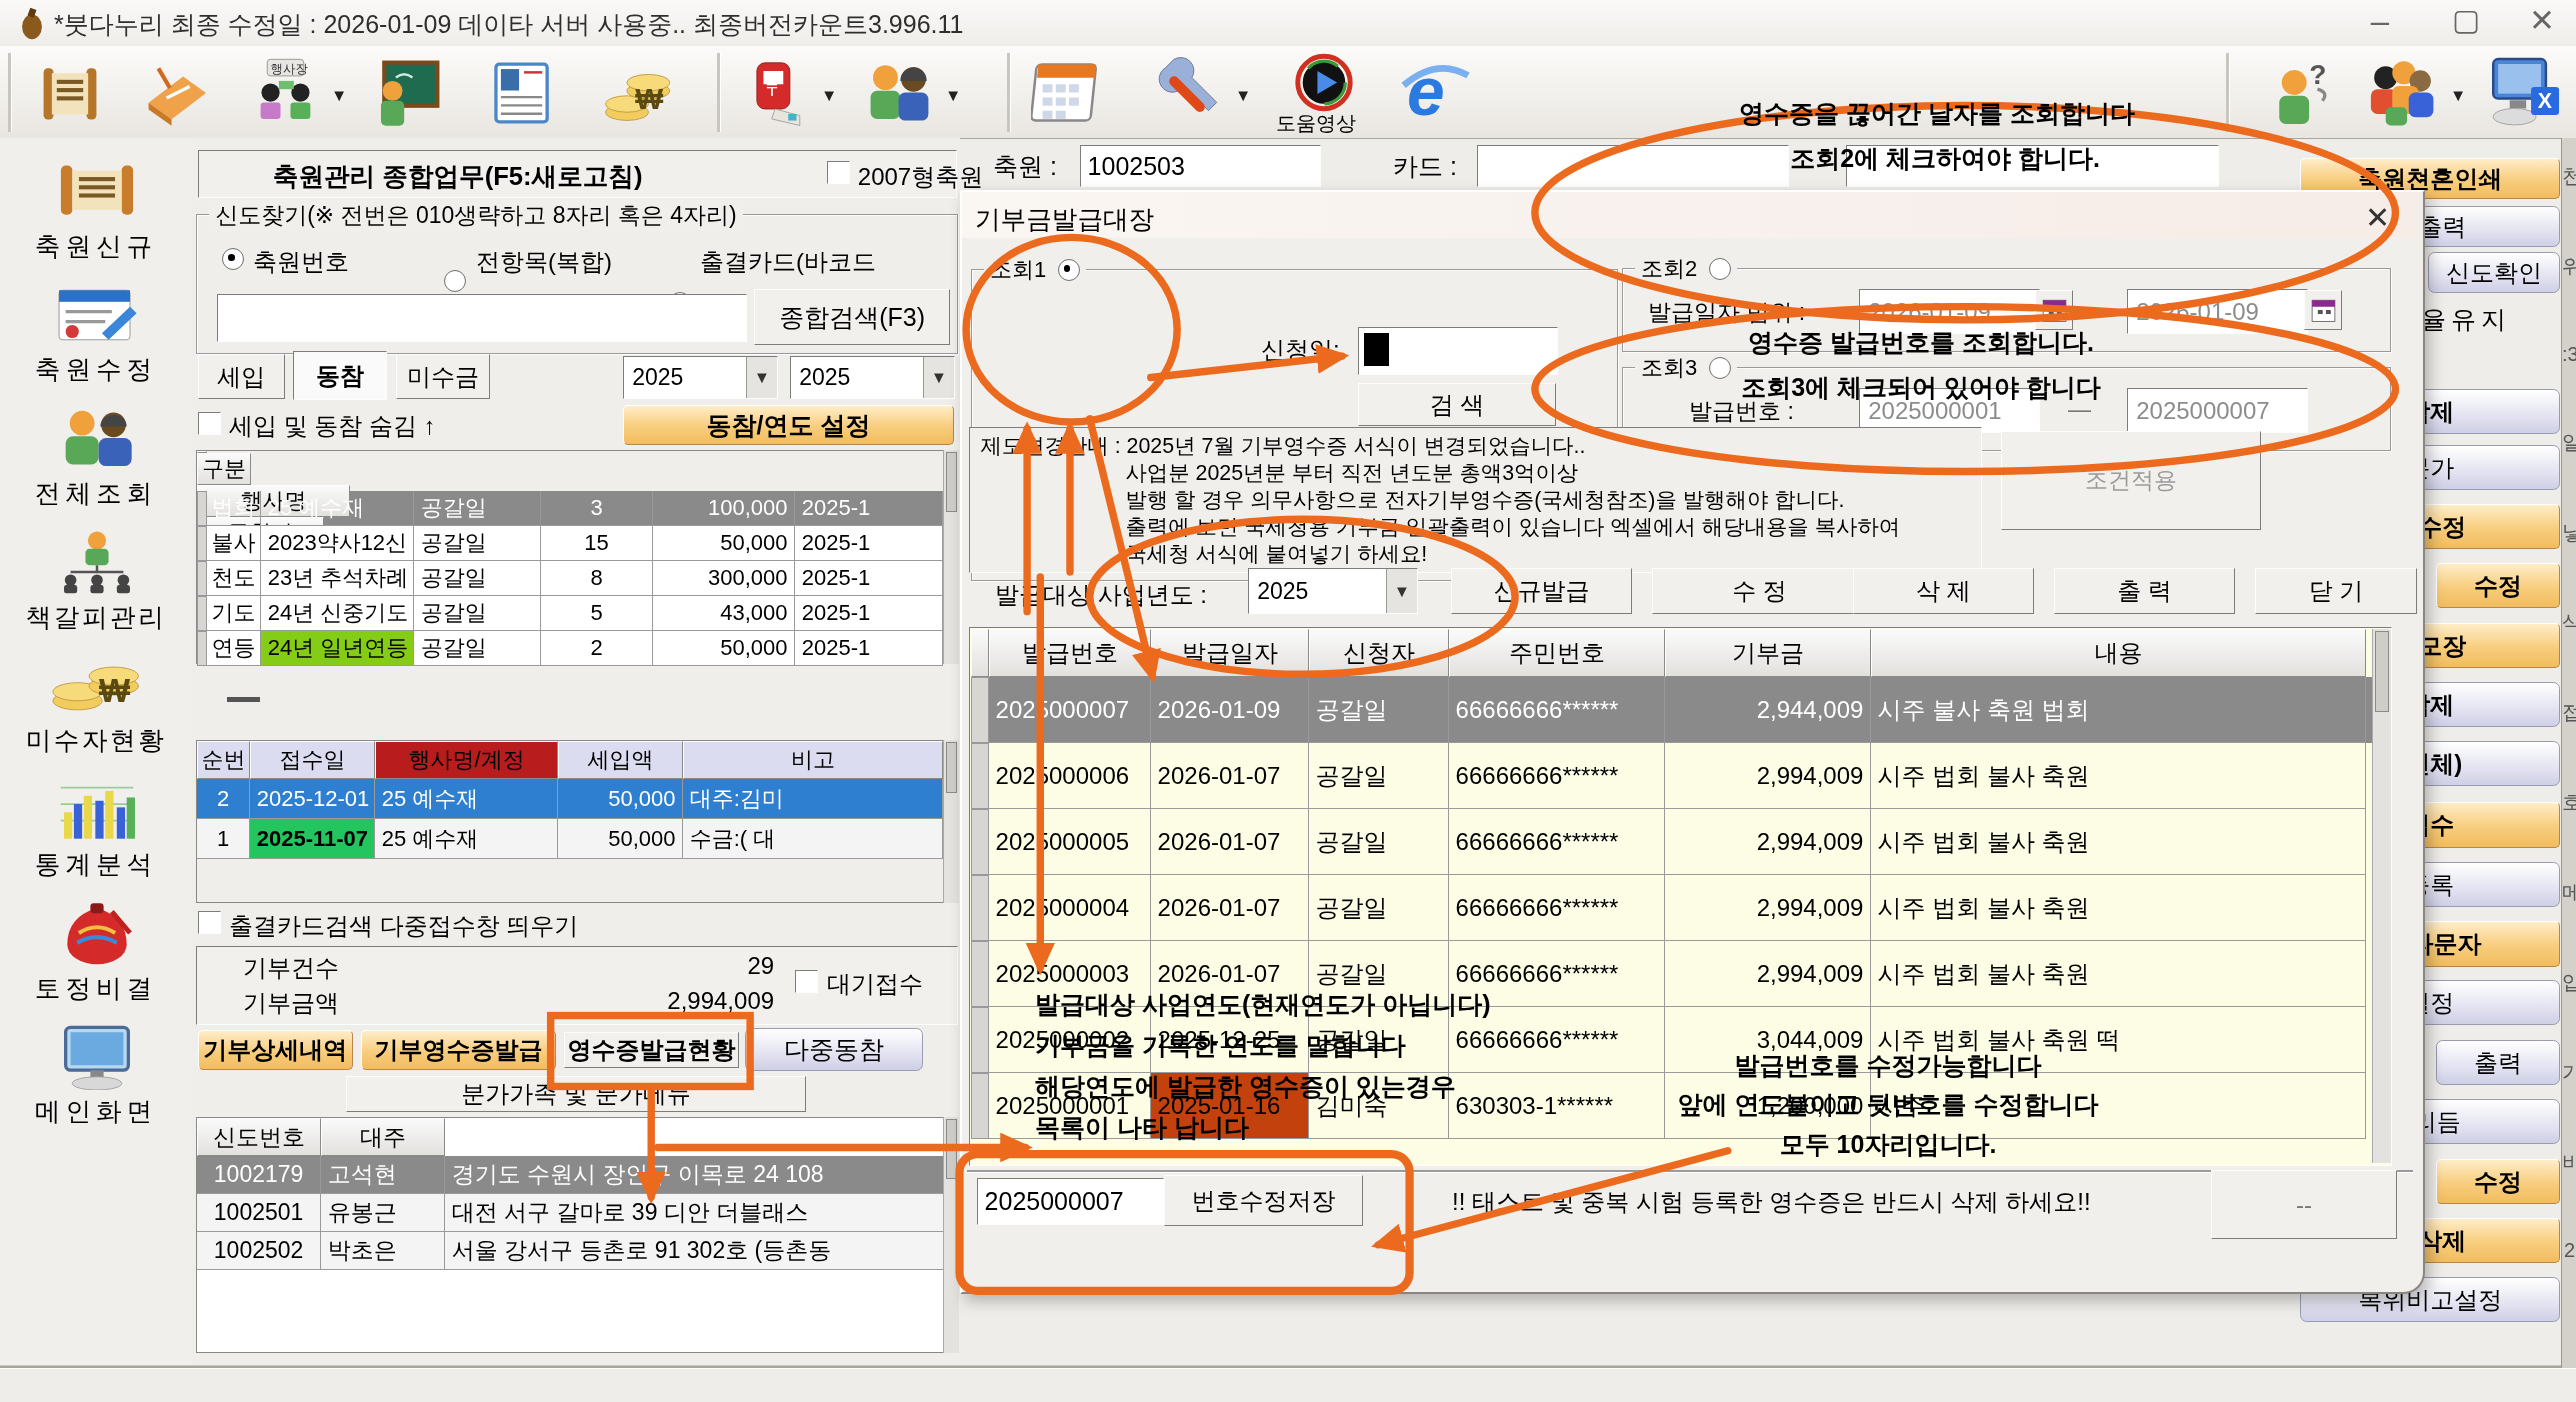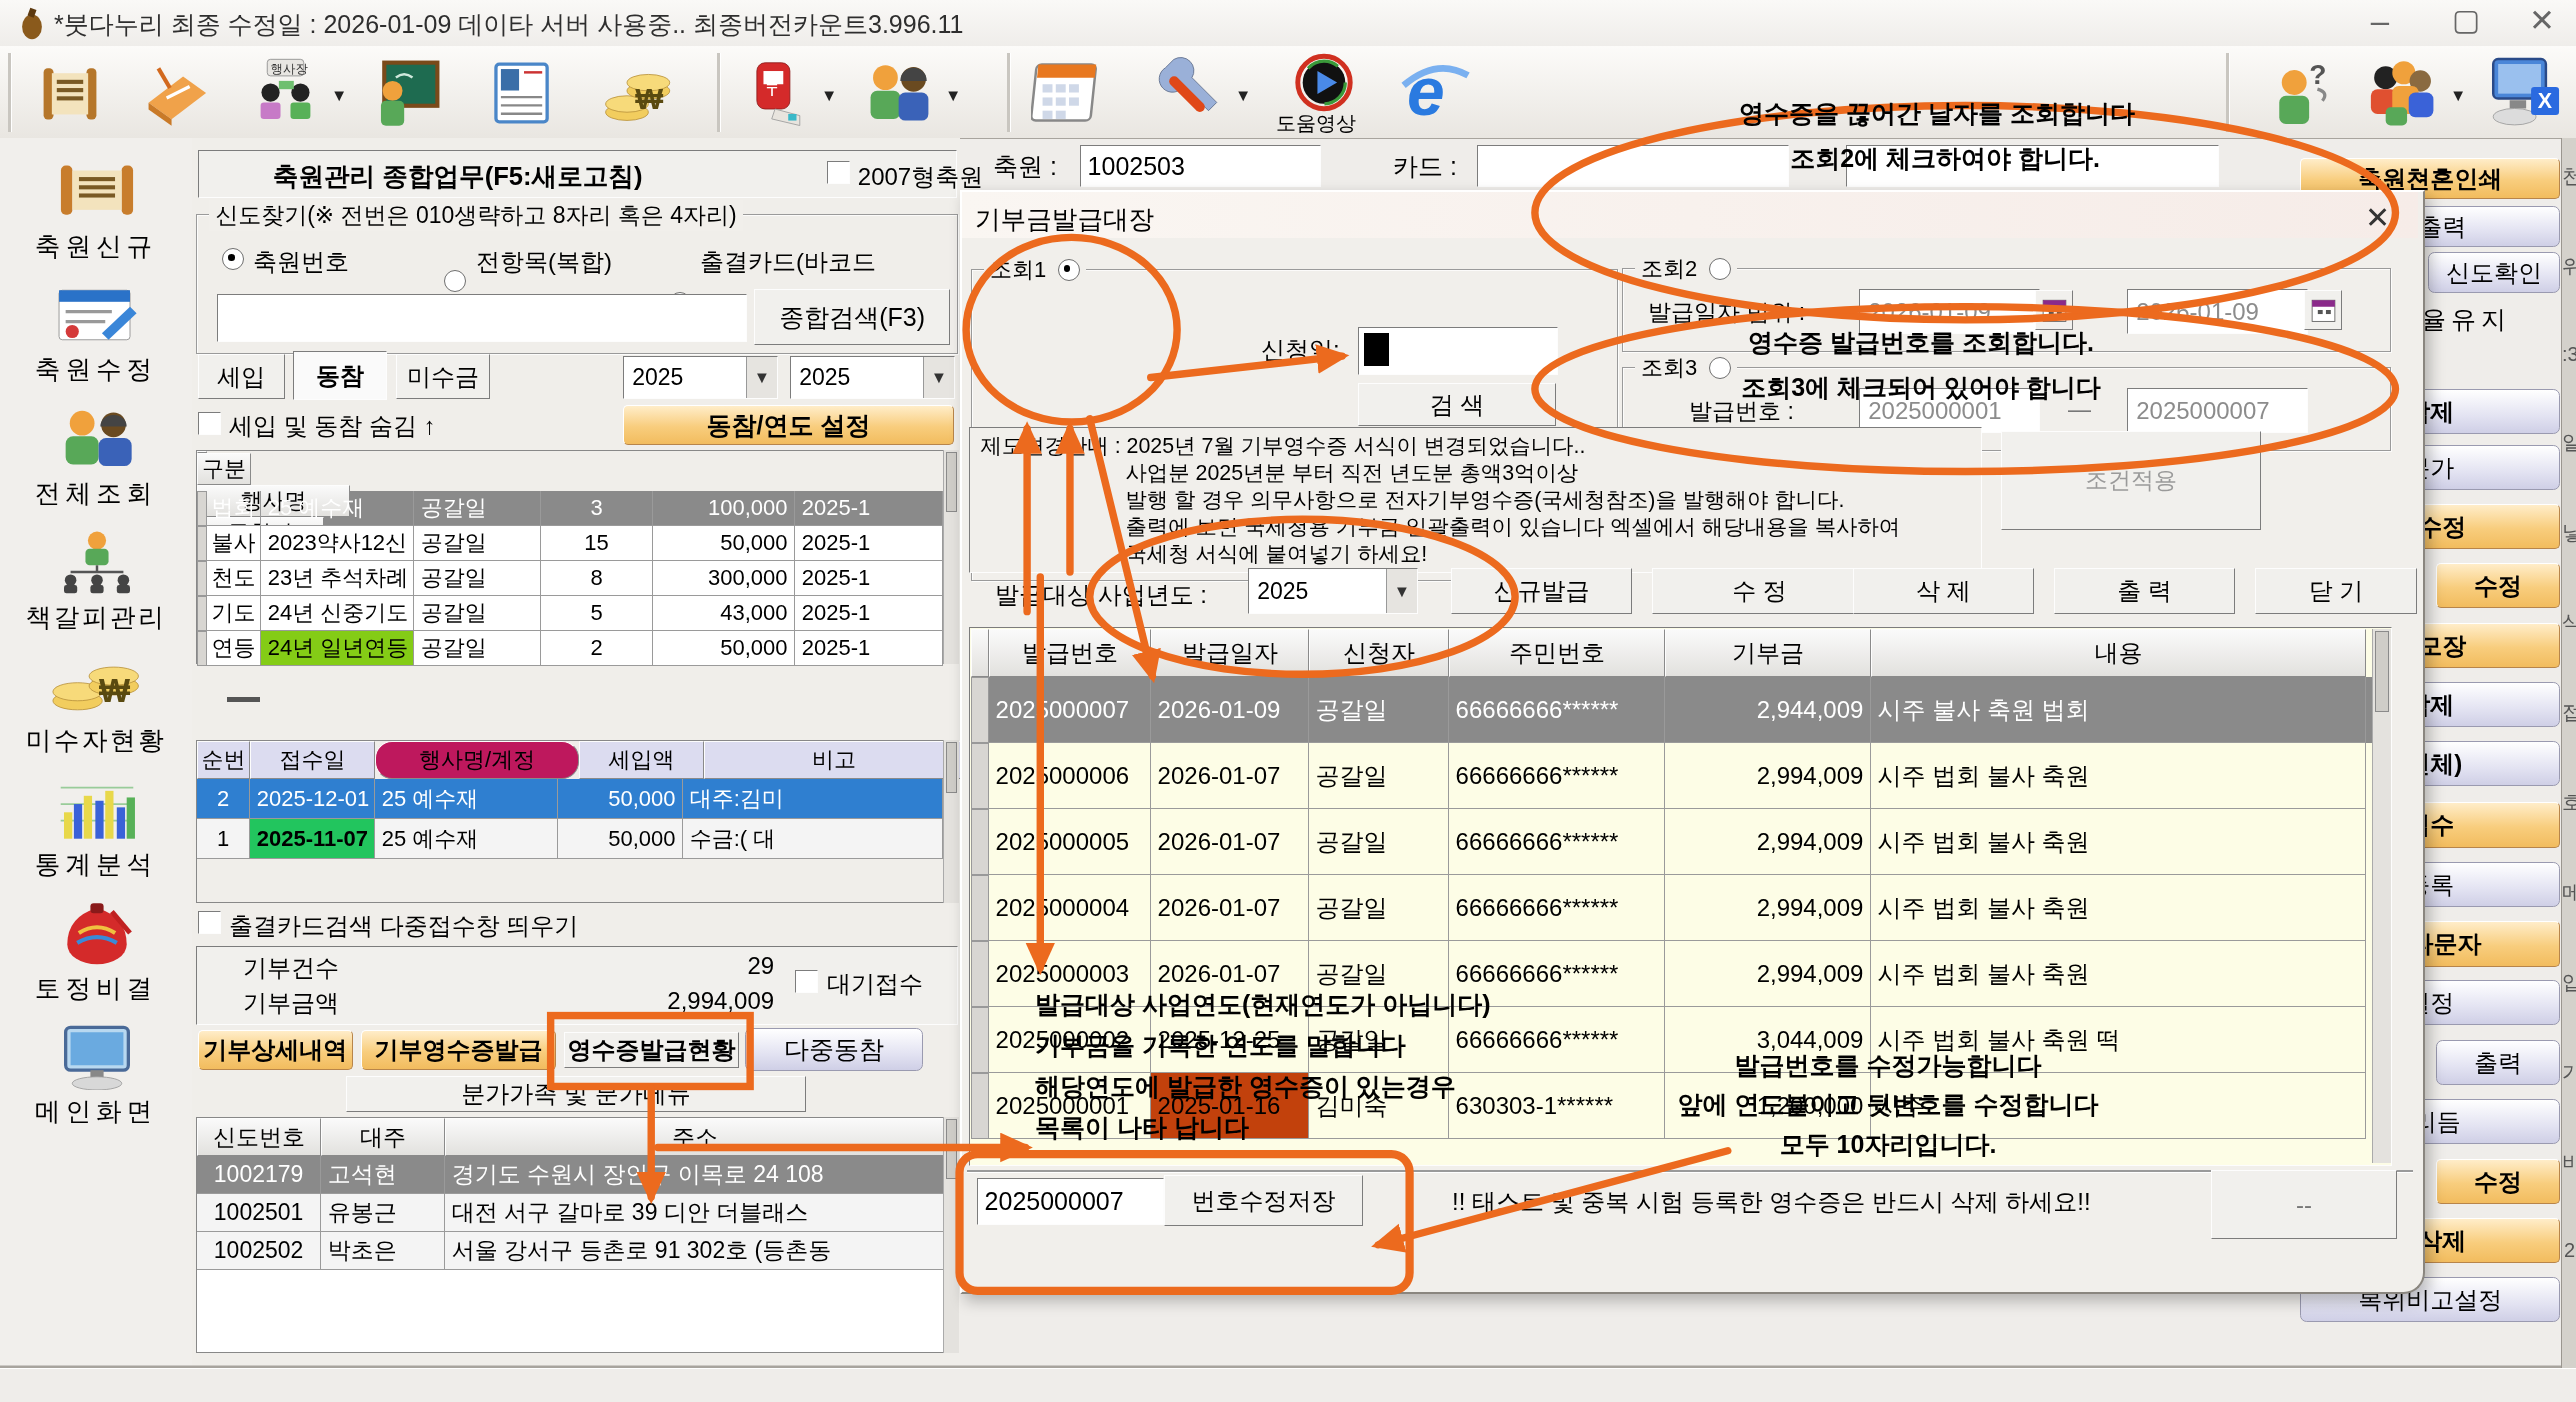--- a/index.html
+++ b/index.html
@@ -397,21 +397,21 @@
     <div class="abs scroll" style="left:751px;top:312px;width:15px;height:214px;">
         <div class="thumb" style="height:58px;"></div>
       </div>
 
     <div class="abs" style="left:35px;top:559px;width:33px;height:5px;background:#555;"></div>
 
     <div class="abs wtable" style="left:4.1px;top:602px;width:762px;height:163px;border:0.8px solid #888;font-size:22px;">
         <div class="trow thead" style="height: 38px;">
           <div class="tcell" style="width: 53px; flex: 0 0 auto; background: rgb(220, 220, 240);">순번</div>
           <div class="tcell" style="width: 125px; flex: 0 0 auto; background: rgb(220, 220, 240);">접수일</div>
-          <div class="tcell" style="width: 204px; flex: 0 0 auto; background: #be185d; border-radius: 17px;">행사명/계정</div>
+          <div class="tcell" style="width: 183px; flex: 0 0 auto; background: #b91c1c;">행사명/계정</div>
           <div class="tcell" style="width: 125px; flex: 0 0 auto; background: rgb(220, 220, 240);">세입액</div>
           <div class="tcell" style="width: 260px; flex: 0 0 auto; background: rgb(220, 220, 240);">비고</div>
         </div>
         <div class="trow sel-blue" style="height: 40px;">
           <div class="tcell" style="width: 53px; flex: 0 0 auto; border-right: 0.8px solid rgb(154, 154, 154); border-bottom: 0.8px solid rgb(154, 154, 154); justify-content: center;">2</div>
           <div class="tcell" style="width: 125px; flex: 0 0 auto; border-right: 0.8px solid rgb(154, 154, 154); border-bottom: 0.8px solid rgb(154, 154, 154); justify-content: flex-start;">2025-12-01</div>
           <div class="tcell" style="width: 183px; flex: 0 0 auto; border-right: 0.8px solid rgb(154, 154, 154); border-bottom: 0.8px solid rgb(154, 154, 154); justify-content: flex-start;">25 예수재</div>
           <div class="tcell" style="width: 125px; flex: 0 0 auto; border-right: 0.8px solid rgb(154, 154, 154); border-bottom: 0.8px solid rgb(154, 154, 154); justify-content: flex-end;">50,000</div>
           <div class="tcell" style="width: 260px; flex: 0 0 auto; border-right: 0.8px solid rgb(154, 154, 154); border-bottom: 0.8px solid rgb(154, 154, 154); justify-content: flex-start;">대주:김미</div>
         </div>
@@ -442,21 +442,20 @@
     <div class="abs btn btn-orange" style="left:5.8px;top:892px;width:155px;height:40px;font-size:24px;">기부상세내역</div>
     <div class="abs btn btn-orange" style="left:169px;top:892px;width:195px;height:40px;font-size:24px;">기부영수증발급</div>
     <div class="abs btn btn-plain" style="left:372px;top:894px;width:175px;height:36px;font-size:24px;font-weight:bold;">영수증발급현황</div>
     <div class="abs btn btn-lav" style="left:553px;top:890px;width:178px;height:43px;font-size:25px;font-weight:normal;">다중동참</div>
     <div class="abs btn btn-plain" style="left:154px;top:938px;width:460px;height:36px;font-size:24px;">분가가족 및 분가메뉴</div>
 
     <div class="abs wtable" style="left:4.1px;top:979px;width:762px;height:236px;border:0.8px solid #888;font-size:23px;background:#fff;">
         <div class="trow thead" style="height: 38px;">
           <div class="tcell" style="width: 124px; flex: 0 0 auto;">신도번호</div>
           <div class="tcell" style="width: 124px; flex: 0 0 auto;">대주</div>
-          <div class="tcell" style="width: 500px; flex: 0 0 auto;">주소</div>
         </div>
         <div class="trow sel-gray" style="height: 38px;">
           <div class="tcell" style="width: 124px; flex: 0 0 auto; border-right: 0.8px solid rgb(154, 154, 154); border-bottom: 0.8px solid rgb(154, 154, 154); justify-content: center;">1002179</div>
           <div class="tcell" style="width: 124px; flex: 0 0 auto; border-right: 0.8px solid rgb(154, 154, 154); border-bottom: 0.8px solid rgb(154, 154, 154); justify-content: flex-start;">고석현</div>
           <div class="tcell" style="width: 500px; flex: 0 0 auto; border-right: 0.8px solid rgb(154, 154, 154); border-bottom: 0.8px solid rgb(154, 154, 154); justify-content: flex-start;">경기도 수원시 장안구 이목로 24 108</div>
         </div>
         <div class="trow" style="height: 38px;">
           <div class="tcell" style="width: 124px; flex: 0 0 auto; border-right: 0.8px solid rgb(154, 154, 154); border-bottom: 0.8px solid rgb(154, 154, 154); background: rgb(244, 244, 244); justify-content: center;">1002501</div>
           <div class="tcell" style="width: 124px; flex: 0 0 auto; border-right: 0.8px solid rgb(154, 154, 154); border-bottom: 0.8px solid rgb(154, 154, 154); background: rgb(244, 244, 244); justify-content: flex-start;">유봉근</div>
           <div class="tcell" style="width: 500px; flex: 0 0 auto; border-right: 0.8px solid rgb(154, 154, 154); border-bottom: 0.8px solid rgb(154, 154, 154); background: rgb(244, 244, 244); justify-content: flex-start;">대전 서구 갈마로 39 디안 더블래스</div>

